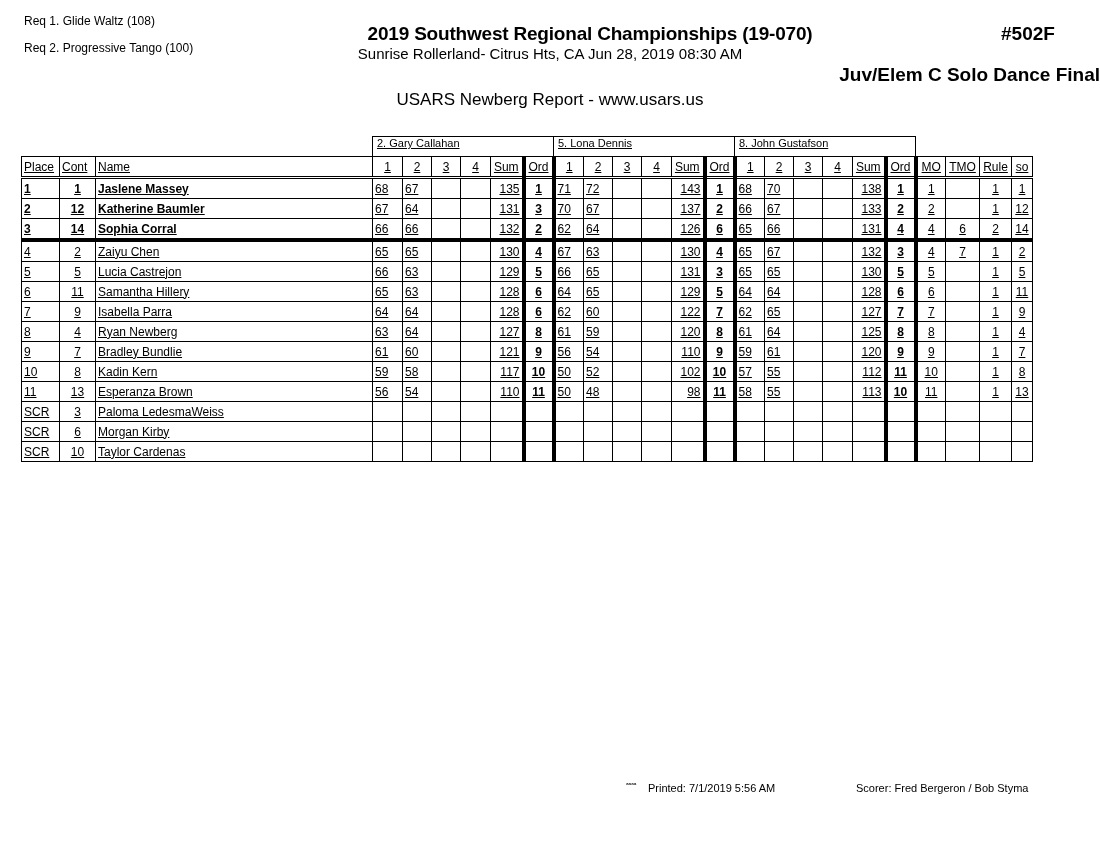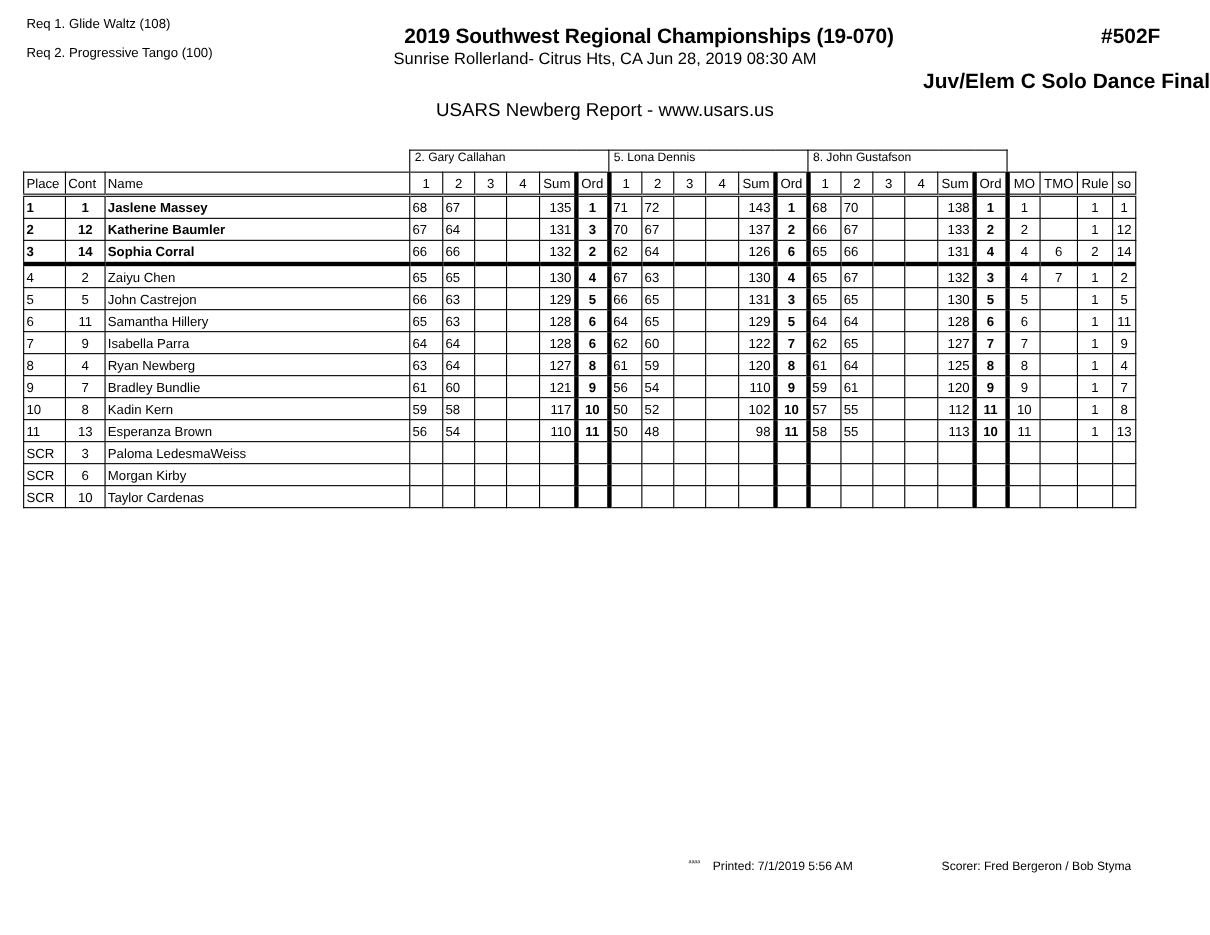--- a/index.html
+++ b/index.html
@@ -7,21 +7,21 @@
          font-family:"Liberation Sans", sans-serif; color:#000; }
   .abs { position:absolute; }
   .req { left:24px; font-size:12px; line-height:14px; }
   .title1 { left:0; width:1100px; top:23px; text-align:center; font-weight:bold; font-size:19px; letter-spacing:-0.2px;padding-left:40px; }
   .title2 { left:0; width:1100px; top:45px; text-align:center; font-size:15px; }
   .title3 { left:0; width:1100px; top:64px; text-align:right; font-weight:bold; font-size:19px; }
   .title4 { left:0; width:1100px; top:90px; text-align:center; font-size:17px; }
   .eventno { left:973px; top:23px; font-weight:bold; font-size:19px;margin-left:28px; }
   .footer { top:782px; font-size:11px; }
 
-  table.grid { position:absolute; left:21px; top:136px; border-collapse:collapse; font-size:12px; table-layout:fixed; }
+  table.grid { position:absolute; left:21px; top:136px; border-collapse:collapse; font-size:12px; table-layout:fixed;text-decoration:underline; }
   table.grid td { border:1px solid #000; height:19px; padding:0 2px; white-space:nowrap; overflow:hidden; }
   table.grid tr.judge-row td { height:19px; }
   table.grid td.blank { border:none; }
   table.grid td.jname { border-bottom:none; font-size:11px; vertical-align:top; padding-left:4px; }
   table.grid td.c { text-align:center; }
   table.grid td.r { text-align:right; }
   table.grid td.ord { font-weight:bold; text-align:center; }
   table.grid td.thickL { border-left:4px solid #000; }
   table.grid tr.bold td.b { font-weight:bold; }
   table.grid tr.hdr td { border-bottom:3px double #000; }
@@ -205,21 +205,21 @@
         <td class="r">132</td>
         <td class="ord thickL">3</td>
         <td class="c thickL">4</td>
         <td class="c">7</td>
         <td class="c">1</td>
         <td class="c">2</td>
       </tr>
       <tr>
         <td class="b">5</td>
         <td class="c b">5</td>
-        <td class="b">John Castrejon</td>
+        <td class="b">Lucia Castrejon</td>
         <td>66</td>
         <td>63</td>
         <td></td>
         <td></td>
         <td class="r">129</td>
         <td class="ord thickL">5</td>
         <td class="thickL">66</td>
         <td>65</td>
         <td></td>
         <td></td>

